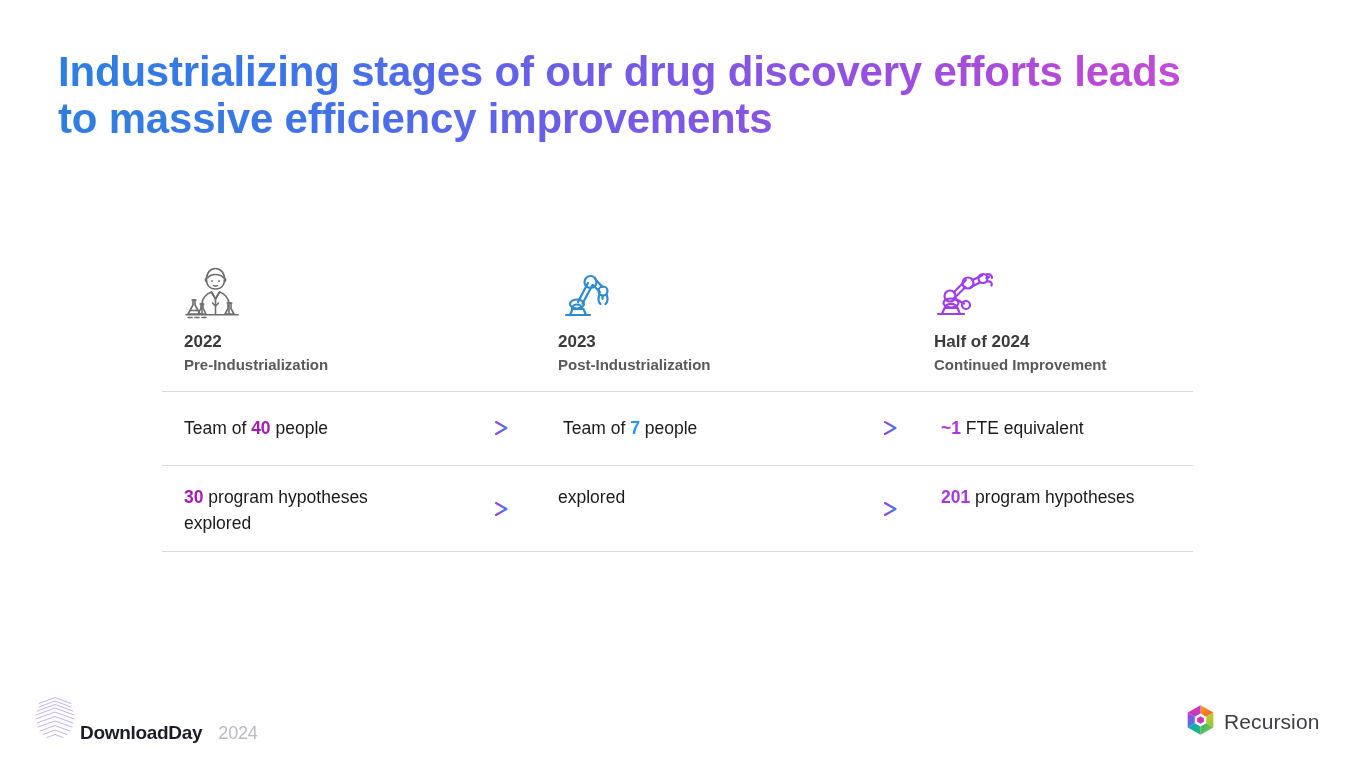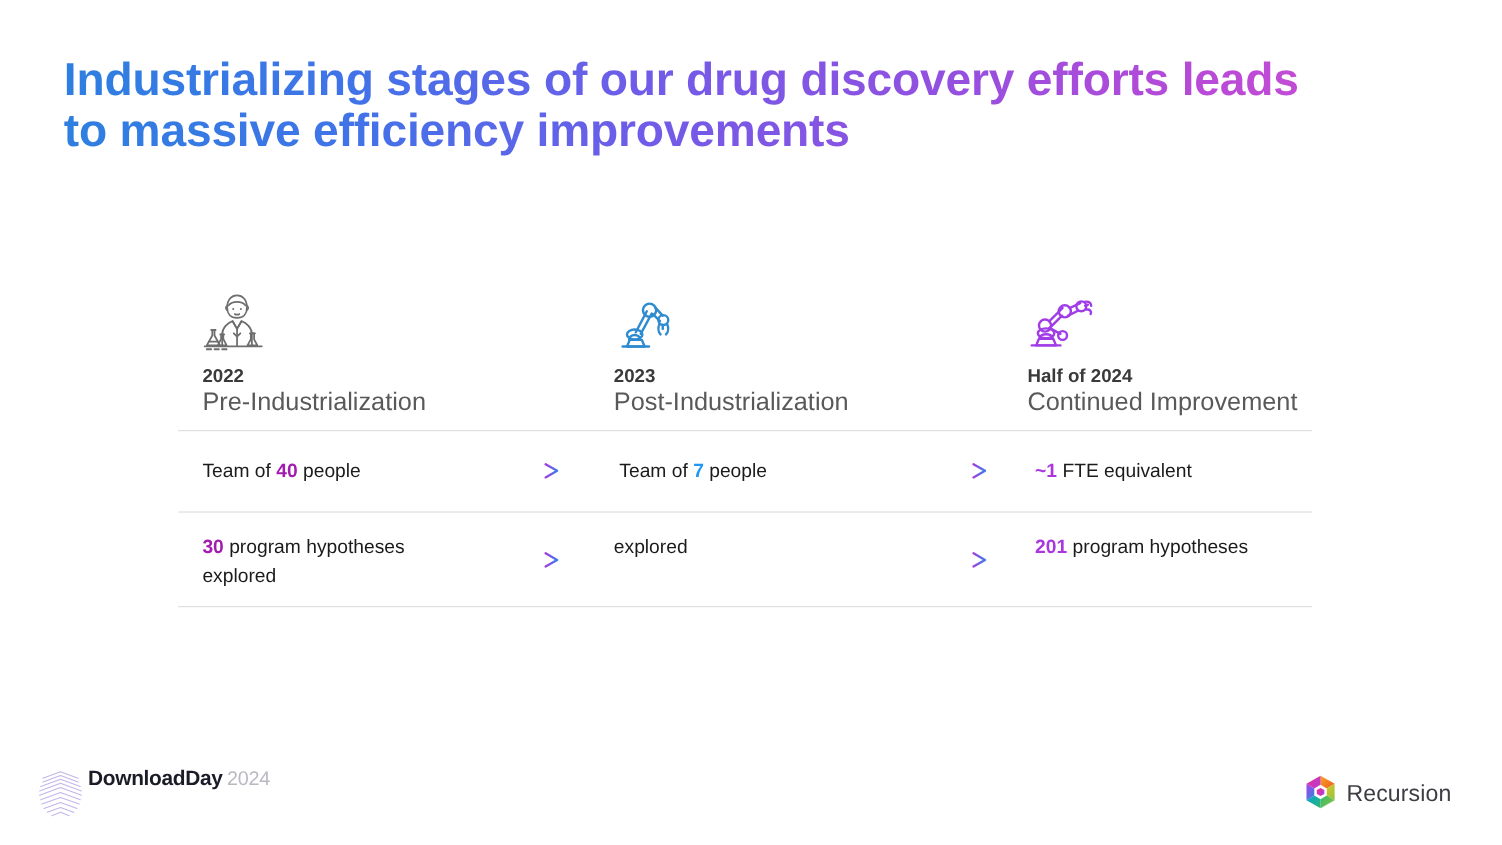--- a/index.html
+++ b/index.html
@@ -43,22 +43,22 @@
   }
   .col-head .year {
     font-size: 17px;
     font-weight: bold;
     color: #3a3a3a;
     margin-top: 7px;
     line-height: 22px;
     white-space: nowrap;
   }
   .col-head .sub {
-    font-size: 23px;
-    font-weight: normal;
+    font-size: 15px;
+    font-weight: bold;
     color: #595959;
     line-height: 24px;
     white-space: nowrap;
   }
 
   #col-head-1 { left: 184px; }
   #col-head-2 { left: 558px; }
   #col-head-3 { left: 934px; }
 
   
@@ -107,34 +107,34 @@
   #arrow-r2-1 { left: 456px; top: 501px; }
   #arrow-r2-2 { left: 845px; top: 501px; }
 
   
   #footer-downloadday {
     position: absolute;
     left: 32px;
     top: 698px;
     height: 46px;
     display: flex;
-    align-items: flex-start;
+    align-items: flex-end;
   }
   #footer-downloadday .dd-text {
     margin-left: 2px;
     font-size: 19px;
     font-weight: bold;
     color: #1c1c28;
     letter-spacing: -0.3px;
   }
   #footer-downloadday .dd-year {
     font-size: 18px;
     font-weight: normal;
     color: #b9b9c2;
-    margin-left: 4px;
+    margin-left: 16px;
     letter-spacing: -0.2px;
   }
 
   #footer-recursion {
     position: absolute;
     left: 1186px;
     top: 705px;
     height: 34px;
     display: flex;
     align-items: center;

